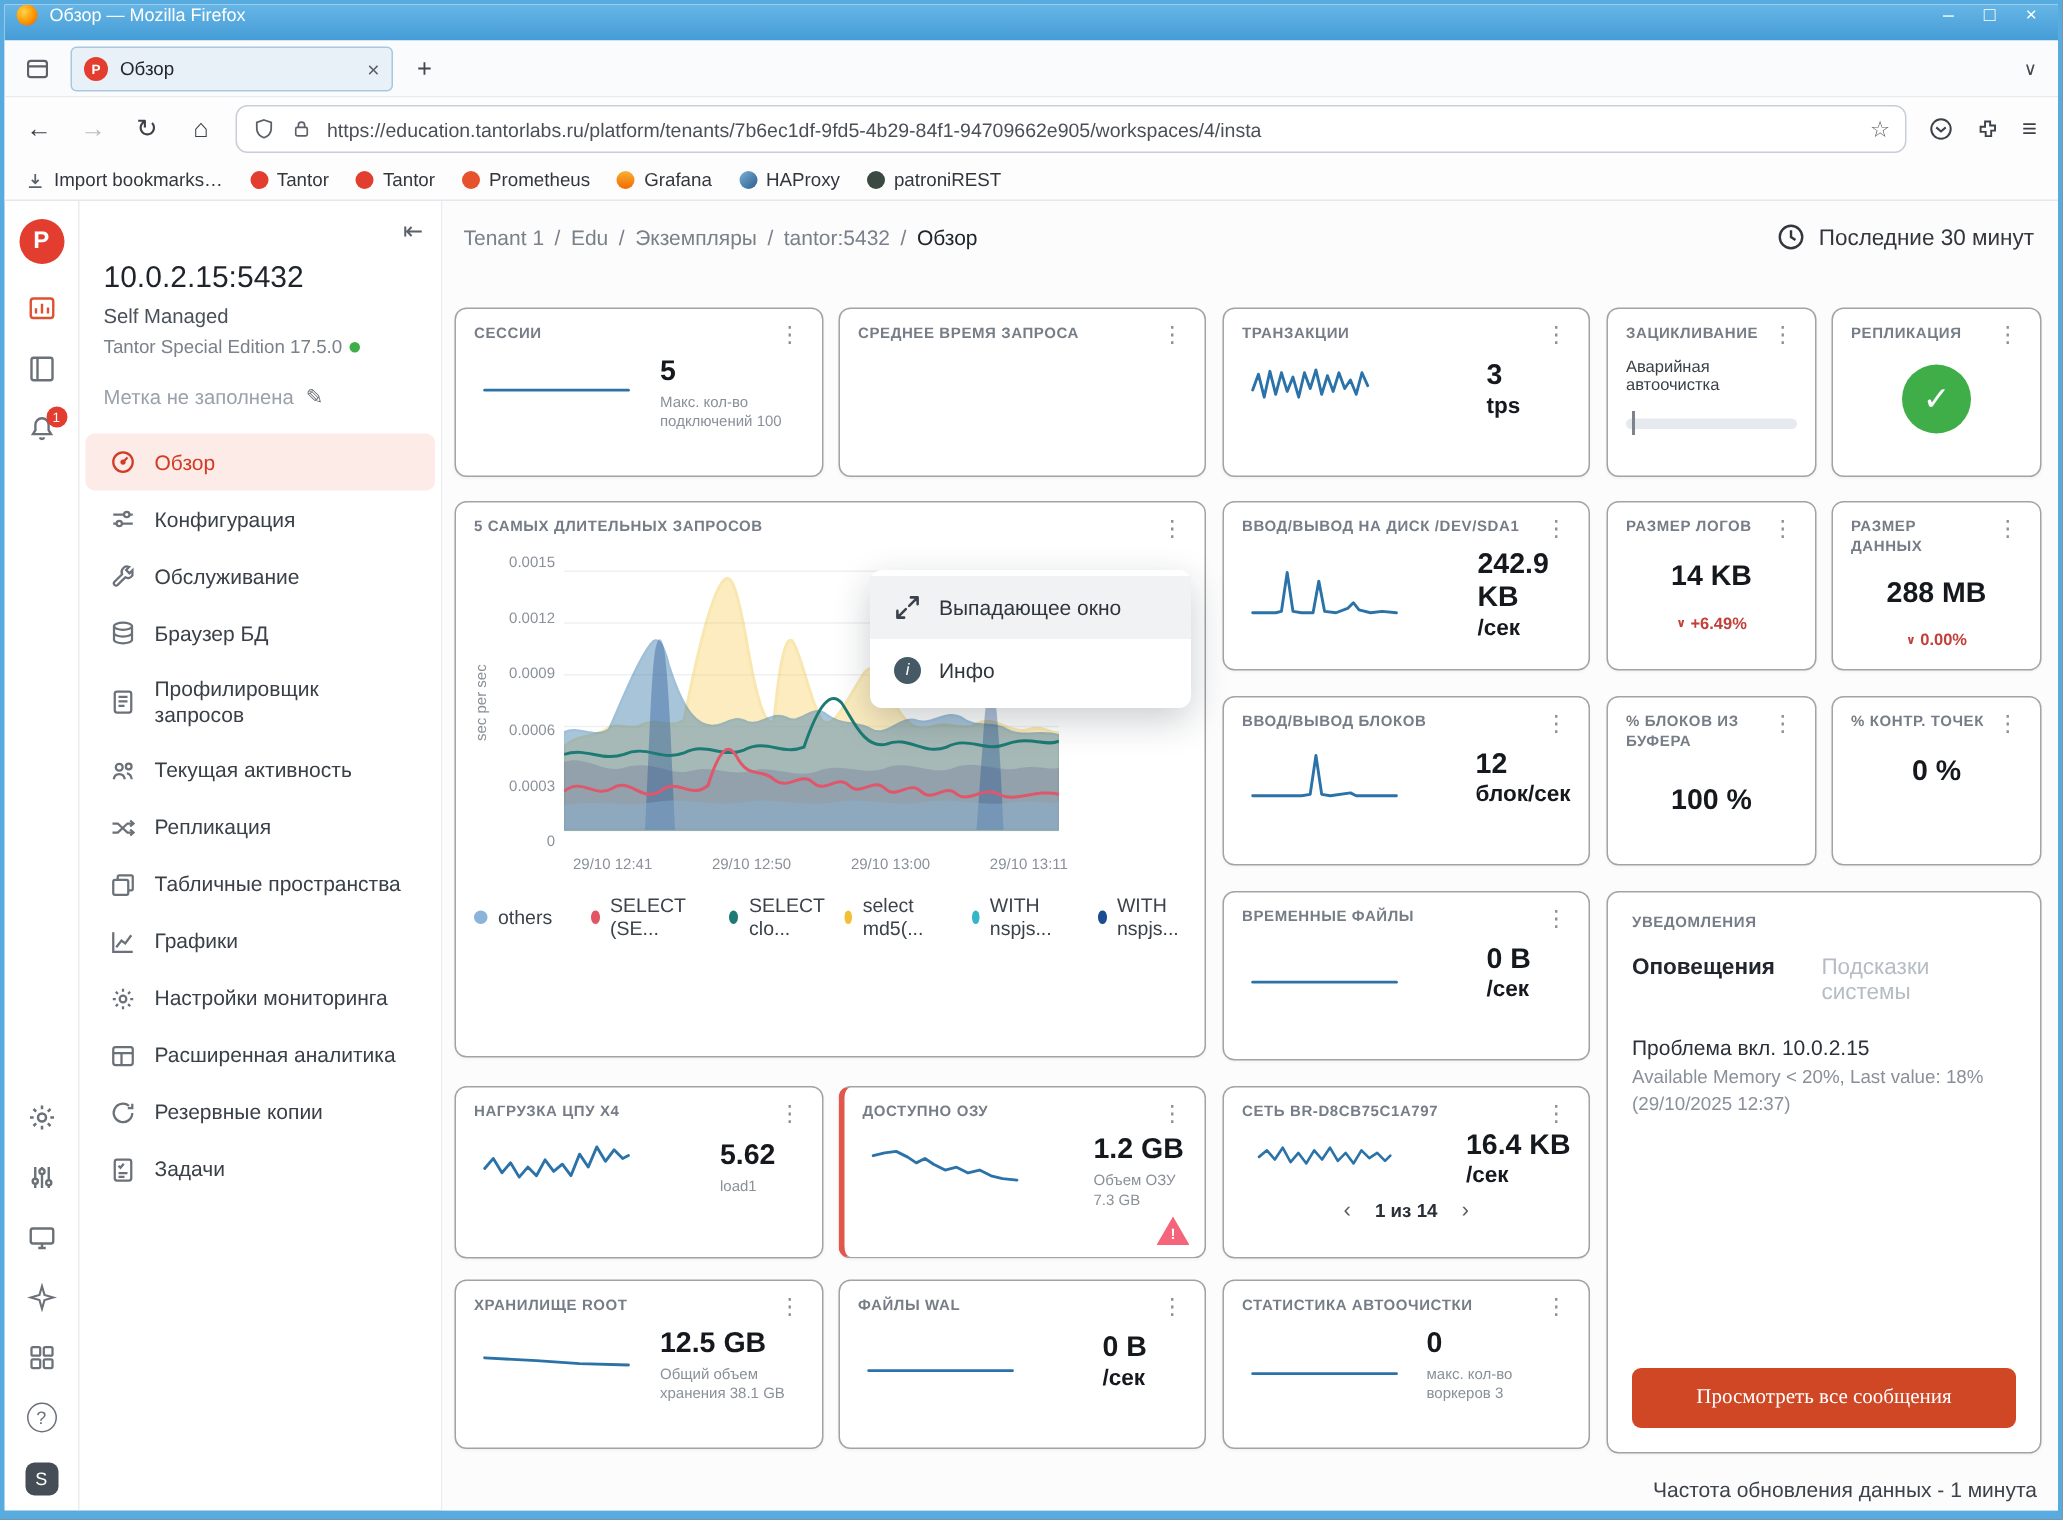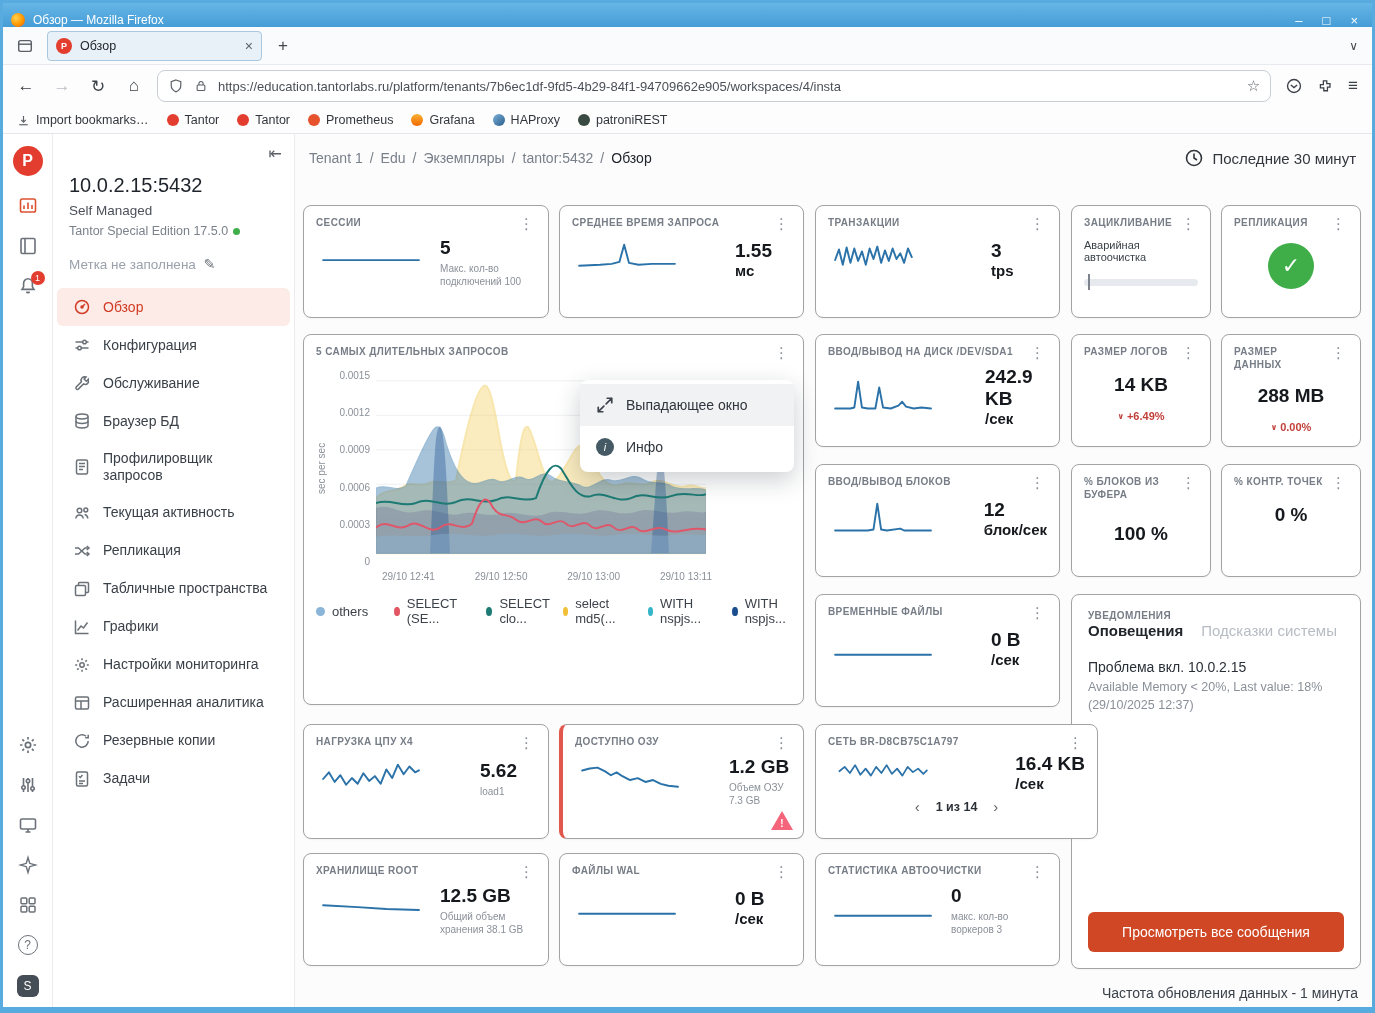--- a/index.html
+++ b/index.html
@@ -1,21 +1,21 @@
 <!DOCTYPE html>
 <html><head>
 <meta charset="utf-8">
 <style>
   *{box-sizing:border-box;margin:0;padding:0}
   html,body{background:#30363a}
   body{font-family:"Liberation Sans","DejaVu Sans",sans-serif}
   .window{width:1375px;height:1013px;position:relative;background:#fff;border:3px solid #58abdf;border-bottom-width:6px;display:flex;flex-direction:column;overflow:hidden}
 
   
-  .titlebar{height:24px;background:linear-gradient(#66b6e6,#459cd6);display:flex;align-items:flex-end;padding:0 8px;color:#fff;font-size:12px;flex:0 0 auto}
+  .titlebar{height:24px;background:linear-gradient(#66b6e6,#459cd6);display:flex;align-items:flex-start;padding:0 8px;color:#fff;font-size:12px;flex:0 0 auto}
   .ff-icon{width:14px;height:14px;border-radius:50%;background:radial-gradient(circle at 35% 35%,#ffd24a,#ff9500 55%,#e55b0c);margin-right:8px;flex:0 0 auto}
   .titlebar .title{flex:1}
   .win-controls{display:flex;gap:20px;font-size:13px;padding-right:6px}
   .win-controls span{cursor:pointer;line-height:1}
 
   .tabbar{height:38px;background:#fafbfd;display:flex;align-items:center;padding:0 8px;gap:8px;border-bottom:1px solid #e7eaee;flex:0 0 auto}
   .fx-view{width:28px;height:28px;display:flex;align-items:center;justify-content:center;border-radius:4px;color:#5c6168}
   .tab{width:215px;height:30px;background:#e9f1f8;border:1px solid #a9c7de;border-radius:4px;display:flex;align-items:center;padding:0 8px;gap:8px;font-size:12.5px;color:#23272c}
   .tab .favicon{width:16px;height:16px;border-radius:50%;background:#e23d2e;color:#fff;font-size:9px;font-weight:bold;display:flex;align-items:center;justify-content:center;flex:0 0 auto}
   .tab .tab-title{flex:1;overflow:hidden;white-space:nowrap}
@@ -107,26 +107,26 @@
   .legend-item .dot{width:9px;height:9px;border-radius:50%;display:inline-block}
 
   
   .ctx-menu{position:absolute;left:285px;top:246px;width:214px;background:#fff;border-radius:8px;box-shadow:0 8px 24px rgba(20,30,40,.22);padding:4px 0;z-index:30}
   .ctx-item{display:flex;align-items:center;gap:12px;padding:12px 16px;font-size:14px;color:#2f353c;cursor:pointer}
   .ctx-item.hl{background:#f1f2f4}
   .info-badge{width:18px;height:18px;border-radius:50%;background:#455a64;color:#fff;font-size:11px;font-style:italic;display:flex;align-items:center;justify-content:center}
 
   
   .notif{padding:14px 16px}
-  .notif-tabs{display:flex;gap:18px;margin-top:0;font-size:15px}
+  .notif-tabs{display:flex;gap:31px;margin-top:14px;font-size:15px}
   .ntab-active{color:#21262c;font-weight:700;cursor:pointer}
   .ntab{color:#b6bcc4;cursor:pointer}
   .alert-title{margin-top:20px;font-size:14px;color:#2a3038}
   .alert-body{margin-top:4px;font-size:12.5px;color:#8a9099;line-height:1.4}
-  .notif-btn{position:absolute;left:16px;right:16px;bottom:16px;height:40px;background:#cf4724;border:none;border-radius:6px;color:#fff;font-size:14px;font-family:Liberation Sans, sans-serif;cursor:pointer}
+  .notif-btn{position:absolute;left:16px;right:16px;bottom:16px;height:40px;background:#cf4724;border:none;border-radius:6px;color:#fff;font-size:14px;font-family:Liberation Serif, serif;cursor:pointer}
 
   .footer-note{position:absolute;right:14px;bottom:6px;font-size:14px;color:#3c424a}
   svg.icon{display:block}
 </style>
 </head>
 <body>
 
 <div class="window">
 
   <div class="titlebar">
@@ -433,29 +433,20 @@
               <div class="sub">Макс. кол-во подключений 100</div>
             </div>
         </div>
       </section>
 
       <section class="card" style="left:264px;top:71px;width:245px;height:113px">
         <div class="card-head">
             <span class="card-title">СРЕДНЕЕ ВРЕМЯ ЗАПРОСА</span>
             <span class="kebab">⋮</span>
           </div>
-        <div class="metric-row">
-          <svg class="spark" width="112" height="46" viewBox="0 0 110 48">
-              <polyline points="4,30 26,29 38,28 46,26 51,8 56,27 66,29 80,28 104,28"></polyline>
-            </svg>
-          <div class="val-block">
-              <div class="val">1.55</div>
-              <div class="unit">мс</div>
-            </div>
-        </div>
       </section>
 
       <section class="card" style="left:520px;top:71px;width:245px;height:113px">
         <div class="card-head">
             <span class="card-title">ТРАНЗАКЦИИ</span>
             <span class="kebab">⋮</span>
           </div>
         <div class="metric-row">
           <svg class="spark" width="112" height="46" viewBox="0 0 110 48">
               <polyline points="4,24 8,13 12,29 16,11 20,27 24,12 28,25 32,15 36,29 40,12 44,23 48,10 52,27 56,14 60,25 64,12 68,23 72,17 76,27 80,12 84,21"></polyline>
@@ -681,21 +672,21 @@
           <div class="val-block narrow">
               <div class="val">1.2 GB</div>
               <div class="sub">Объем ОЗУ 7.3 GB</div>
             </div>
         </div>
         <div class="warn-tri">
             <span>!</span>
           </div>
       </section>
 
-      <section class="card" style="left:520px;top:590px;width:283px;height:115px">
+      <section class="card" style="left:520px;top:590px;width:245px;height:115px">
         <div class="card-head">
             <span class="card-title">СЕТЬ BR-D8CB75C1A797</span>
             <span class="kebab">⋮</span>
           </div>
         <div class="metric-row" style="margin-top:2px">
           <svg class="spark" width="112" height="42" viewBox="0 0 110 48">
               <polyline points="4,22 10,17 16,24 22,15 28,26 34,19 40,27 46,17 52,24 58,15 64,25 70,19 76,27 82,17 88,23 94,19 100,25 104,21"></polyline>
             </svg>
           <div class="val-block">
               <div class="val">16.4 KB</div>

